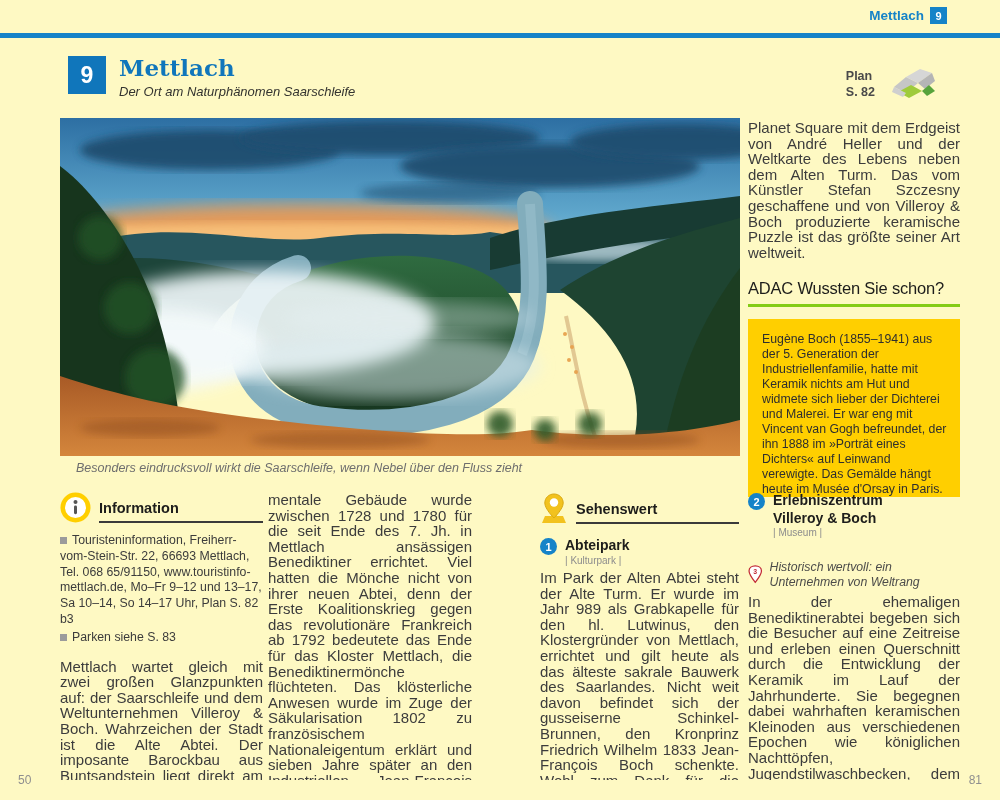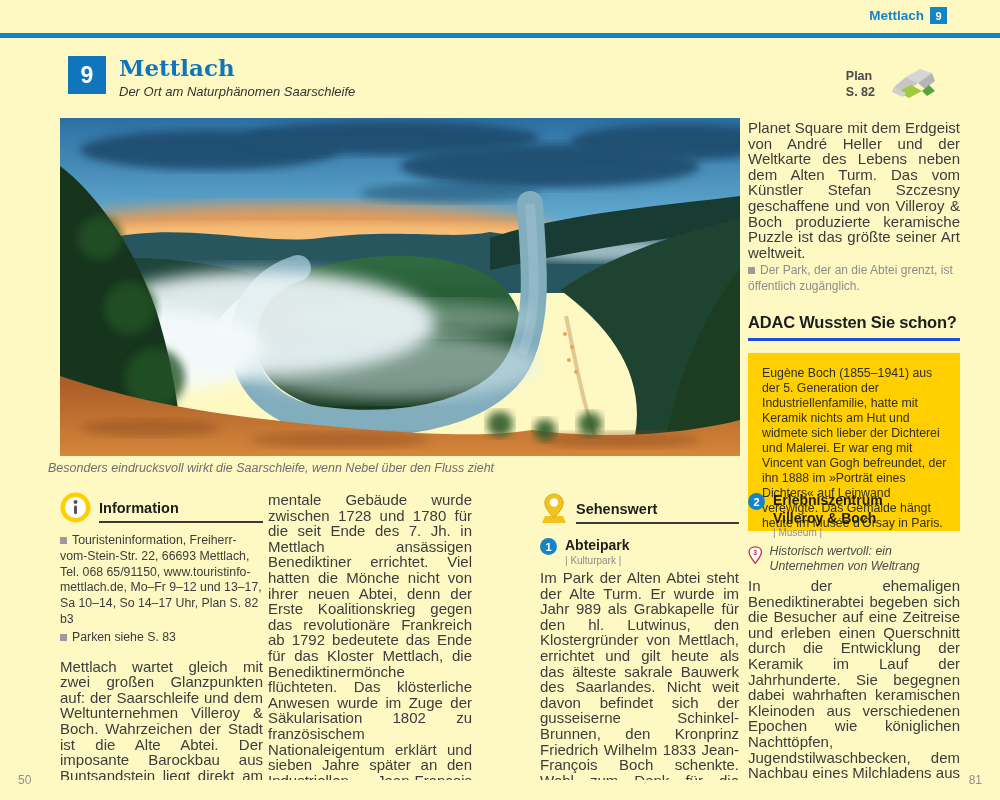--- a/index.html
+++ b/index.html
@@ -17,50 +17,50 @@
   .bignum{width:38px;height:38px;background:#1076bb;color:#fff;font-size:23px;font-weight:bold;
           display:flex;align-items:center;justify-content:center;}
   .chapter-title{font-family:"DejaVu Serif",serif;font-weight:bold;font-size:23px;color:#1076bb;
                  margin:0;line-height:1.05;}
   .chapter-sub{font-style:italic;font-size:13px;color:#33332f;margin-top:4px;}
   .planblock{position:absolute;top:66px;right:63px;display:flex;align-items:center;gap:16px;}
   .plantext{font-weight:bold;font-size:12.5px;color:#4a4a4a;line-height:1.3;text-align:left;}
   .plantext span{display:block;}
   
   .photo{position:absolute;left:60px;top:118px;width:680px;height:338px;overflow:hidden;}
-  .caption{position:absolute;left:48px;top:461px;font-style:italic;font-size:12.5px;color:#6e6e6e;}
+  .caption{position:absolute;left:76px;top:461px;font-style:italic;font-size:12.5px;color:#6e6e6e;}
   
   .sidecol{position:absolute;left:748px;top:120px;width:212px;}
   .justify{text-align:justify;}
   .bodytext{font-size:15px;line-height:15.6px;color:#3c3c3c;}
   .note{margin-top:3px;font-size:12px;line-height:15.5px;color:#8d8d8d;}
   .sq{display:inline-block;width:7px;height:7px;background:#9b9b9b;margin-right:5px;}
-  .adac-head{margin-top:19px;font-weight:bold;font-size:16.5px;color:#1d1d1b;letter-spacing:-0.2px;
-             padding-bottom:6px;border-bottom:3px solid #1d4ed8;}
+  .adac-head{margin-top:19px;font-weight:normal;font-size:16.5px;color:#1d1d1b;letter-spacing:-0.2px;
+             padding-bottom:6px;border-bottom:3px solid #84cc16;}
   .yellowbox{margin-top:12px;background:#ffcf00;padding:13px 13px 0 14px;
              font-size:12.3px;line-height:15px;color:#2f2f2d;}
   
   .col{position:absolute;top:492px;max-height:288px;overflow:hidden;}
   .col1{left:60px;width:203px;}
   .col2{left:268px;width:204px;}
   .col3{left:540px;width:199px;}
   .col4{left:748px;width:212px;}
   .sec-head{display:flex;align-items:flex-end;gap:8px;justify-content:center;}
   .sec-head .lbl{flex:1;font-weight:bold;font-size:14.5px;color:#1d1d1b;
                  border-bottom:2px solid #3a3a3a;padding-bottom:5px;}
   .infolist{margin-top:10px;font-size:12.3px;line-height:15.8px;}
   .infolist p{margin:0 0 2px 0;}
   .colpara{margin-top:13px;}
   .entry-head{display:flex;align-items:flex-start;gap:8px;margin-top:13px;}
   .numcircle{flex:0 0 auto;width:17px;height:17px;border-radius:50%;background:#1583c8;color:#fff;
              font-size:11px;font-weight:bold;display:flex;align-items:center;justify-content:center;
              margin-top:1px;}
   .entry-title{font-weight:bold;font-size:14px;color:#1d1d1b;line-height:1.25;}
   .category{margin:0 0 0 25px;font-size:10px;color:#8d8d8d;}
-  .highlight{display:flex;gap:7px;margin:4px 0 0 0;align-items:flex-start;}
+  .highlight{display:flex;gap:7px;margin:20px 0 0 0;align-items:center;}
   .highlight .txt{font-style:italic;font-size:12.3px;line-height:15px;color:#4c4c4a;margin-top:2px;}
   .entry-body{margin-top:4px;}
   .pagenum{position:absolute;top:773px;font-size:12px;color:#8f8f8f;}
   .pagenum.left{left:18px;}
   .pagenum.right{right:18px;text-align:right;}
 </style>
 </head>
 <body>
 
 <div class="page">
@@ -163,21 +163,20 @@
         <circle cx="440" cy="306" r="13" filter="url(#blur4)"></circle>
         <circle cx="485" cy="312" r="11" filter="url(#blur4)"></circle>
         <circle cx="530" cy="306" r="12" filter="url(#blur4)"></circle>
       </g>
     </svg>
   </div>
   <div class="caption">Besonders eindrucksvoll wirkt die Saarschleife, wenn Nebel über den Fluss zieht</div>
 
   <div class="sidecol">
     <div class="bodytext justify">Planet Square mit dem Erdgeist von André Heller und der Weltkarte des Lebens neben dem Alten Turm. Das vom Künstler Stefan Szczesny geschaffene und von Villeroy &amp; Boch produzierte keramische Puzzle ist das größte seiner Art weltweit.</div>
-    <p class="note"><span class="sq"></span><span>Der Park, der an die Abtei grenzt, ist öffentlich zugänglich.</span></p>
     <div class="adac-head">ADAC Wussten Sie schon?</div>
     <div class="yellowbox">Eugène Boch (1855–1941) aus der 5. Generation der Industriellenfamilie, hatte mit Keramik nichts am Hut und widmete sich lieber der Dichterei und Malerei. Er war eng mit Vincent van Gogh befreundet, der ihn 1888 im »Porträt eines Dichters« auf Leinwand verewigte. Das Gemälde hängt heute im Musée d'Orsay in Paris.</div>
   </div>
 
   <div class="col col1">
     <div class="sec-head">
       <svg width="31" height="31" viewBox="0 0 31 31">
         <circle cx="15.5" cy="15.5" r="15" fill="#ffcf00"></circle>
         <circle cx="15.5" cy="15.5" r="10.5" fill="#ffffff"></circle>
         <circle cx="15.5" cy="10" r="2" fill="#555555"></circle>

